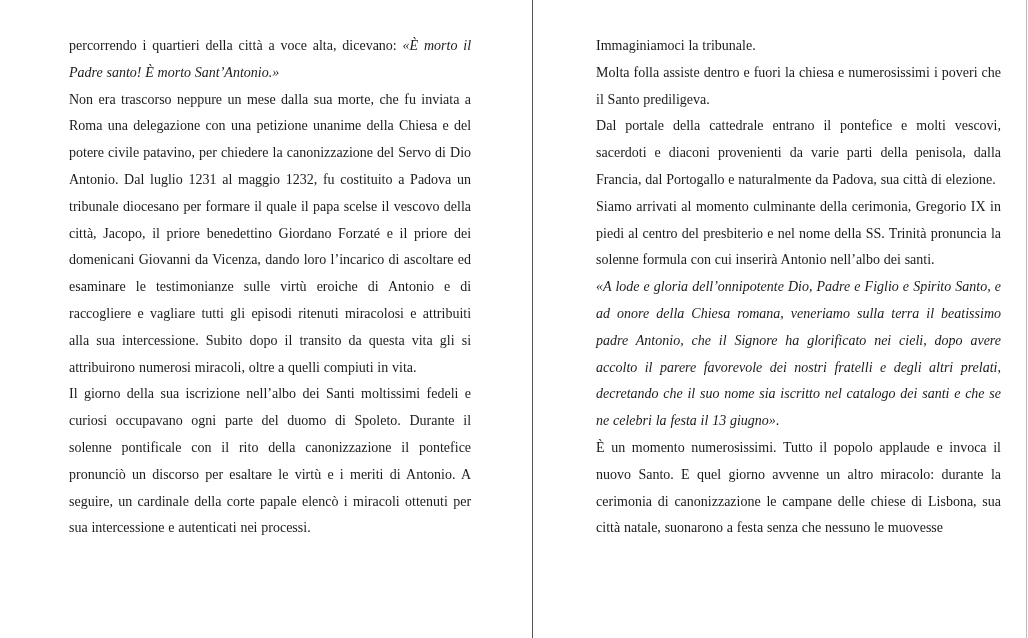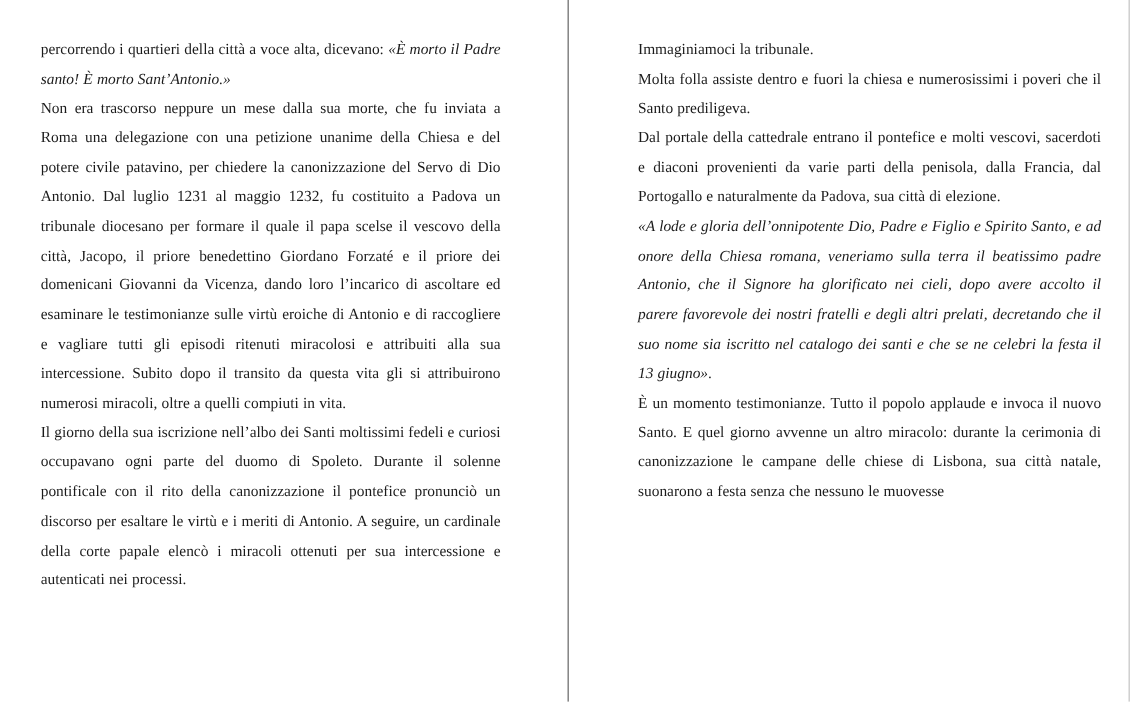--- a/index.html
+++ b/index.html
@@ -24,20 +24,21 @@
   }
   .page {
     box-sizing: border-box;
     height: 100%;
     overflow: hidden;
   }
   .page.left {
     width: 517px;
     padding: 33px 61px 0 37px;
     border-right: 1px solid #565656;
+    margin-left: 32px;
   }
   .page.right {
     width: 511px;
     padding: 33px 27px 0 63px;
   }
   .para {
     margin: 0;
     padding: 0;
     text-align: justify;
     font-size: 14px;
@@ -63,19 +64,20 @@
   <section class="page left">
     <p class="para"><span class="run">percorrendo i quartieri della città a voce alta, dicevano: </span><span class="run italic">«È morto il Padre santo! È morto Sant’Antonio.»</span></p>
     <p class="para"><span class="run">Non era trascorso neppure un mese dalla sua morte, che fu inviata a Roma una delegazione con una petizione unanime della Chiesa e del potere civile patavino, per chiedere la canonizzazione del Servo di Dio Antonio. Dal luglio 1231 al maggio 1232, fu costituito a Padova un tribunale diocesano per formare il quale il papa scelse il vescovo della città, Jacopo, il priore benedettino Giordano Forzaté e il priore dei domenicani Giovanni da Vicenza, dando loro l’incarico di ascoltare ed esaminare le testimonianze sulle virtù eroiche di Antonio e di raccogliere e vagliare tutti gli episodi ritenuti miracolosi e attribuiti alla sua intercessione. Subito dopo il transito da questa vita gli si attribuirono numerosi miracoli, oltre a quelli compiuti in vita.</span></p>
     <p class="para"><span class="run">Il giorno della sua iscrizione nell’albo dei Santi moltissimi fedeli e curiosi occupavano ogni parte del duomo di Spoleto. Durante il solenne pontificale con il rito della canonizzazione il pontefice pronunciò un discorso per esaltare le virtù e i meriti di Antonio. A seguire, un cardinale della corte papale elencò i miracoli ottenuti per sua intercessione e autenticati nei processi.</span></p>
   </section>
 
   <section class="page right">
     <p class="para"><span class="run">Immaginiamoci la tribunale.</span></p>
     <p class="para"><span class="run">Molta folla assiste dentro e fuori la chiesa e numerosissimi i poveri che il Santo prediligeva.</span></p>
     <p class="para"><span class="run">Dal portale della cattedrale entrano il pontefice e molti vescovi, sacerdoti e diaconi provenienti da varie parti della penisola, dalla Francia, dal Portogallo e naturalmente da Padova, sua città di elezione.</span></p>
+    <p class="para"><span class="run">Siamo arrivati al momento culminante della cerimonia, Gregorio IX in piedi al centro del presbiterio e nel nome della SS. Trinità pronuncia la solenne formula con cui inserirà Antonio nell’albo dei santi.</span></p>
     <p class="para"><span class="run italic">«A lode e gloria dell’onnipotente Dio, Padre e Figlio e Spirito Santo, e ad onore della Chiesa romana, veneriamo sulla terra il beatissimo padre Antonio, che il Signore ha glorificato nei cieli, dopo avere accolto il parere favorevole dei nostri fratelli e degli altri prelati, decretando che il suo nome sia iscritto nel catalogo dei santi e che se ne celebri la festa il 13 giugno»</span><span class="run">.</span></p>
-    <p class="para"><span class="run">È un momento testimonianze. Tutto il popolo applaude e invoca il nuovo Santo. E quel giorno avvenne un altro miracolo: durante la cerimonia di canonizzazione le campane delle chiese di Lisbona, sua città natale, suonarono a festa senza che nessuno le muovesse</span></p>
+    <p class="para"><span class="run">È un momento numerosissimi. Tutto il popolo applaude e invoca il nuovo Santo. E quel giorno avvenne un altro miracolo: durante la cerimonia di canonizzazione le campane delle chiese di Lisbona, sua città natale, suonarono a festa senza che nessuno le muovesse</span></p>
   </section>
 
   <div class="page-edge-line"></div>
 
 </div>
 
 </body></html>

